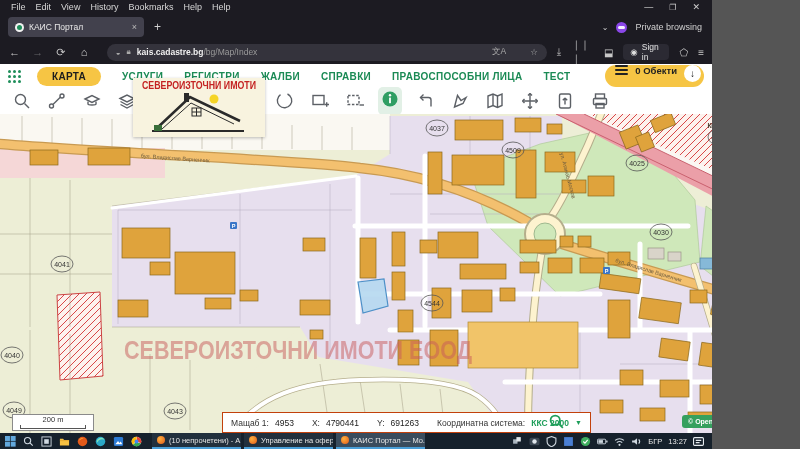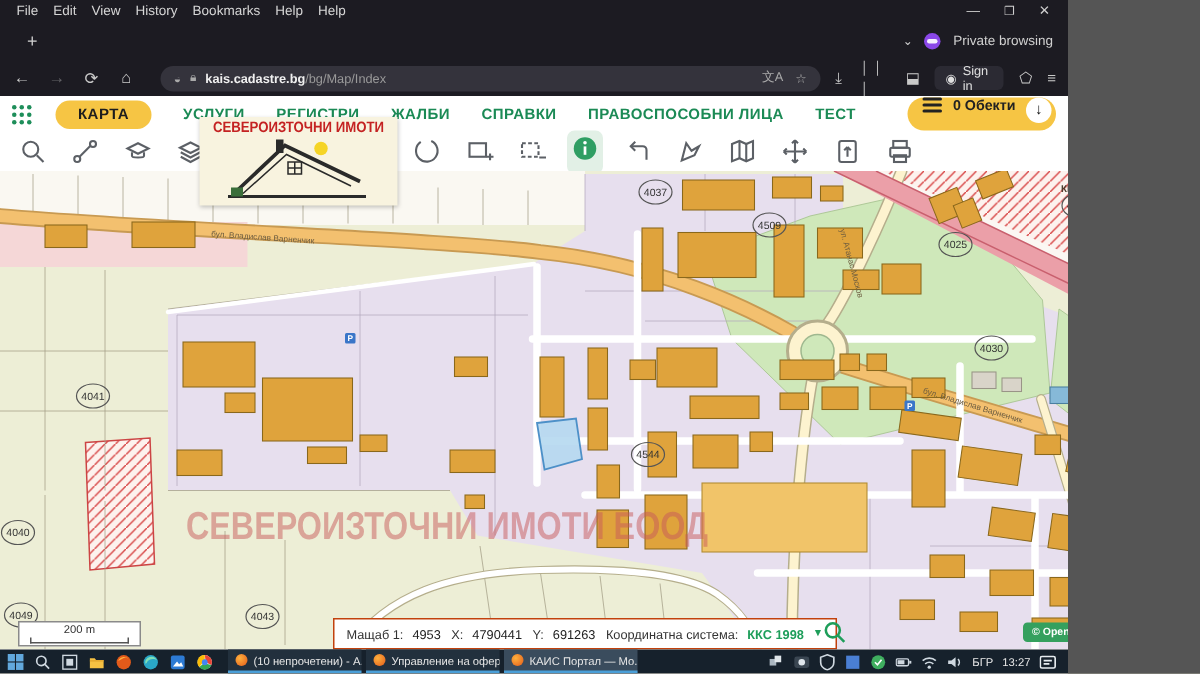--- a/index.html
+++ b/index.html
@@ -22,21 +22,21 @@
   .mask{width:11px;height:11px;border-radius:50%;background:#8a47e8;display:inline-block;position:relative;}
   .mask::after{content:"";position:absolute;left:2px;right:2px;top:4px;height:3px;border-radius:2px;background:#f5f0ff;}
   .navbar{position:absolute;top:40px;left:0;right:0;height:24px;background:#1c1b22;display:flex;align-items:center;
           color:#c9c9c9;font-size:11px;padding:0 8px;gap:10px;}
   .nbico{width:14px;text-align:center;}
   .dim{opacity:.4;}
   .urlbar{width:448px;height:17px;background:#34333c;border-radius:9px;display:flex;align-items:center;
           gap:6px;padding:0 9px;font-size:8.5px;color:#aaa;margin-left:6px;}
   .urlhost{color:#f0f0f0;font-weight:bold;}
   .urlpath{color:#9a9a9a;}
-  .url-right{margin-left:auto;display:flex;gap:8px;align-items:center;}
+  .url-right{margin-left:auto;display:flex;gap:24px;align-items:center;}
   .nav-right{margin-left:auto;display:flex;align-items:center;gap:10px;font-size:10px;}
   .signin{display:flex;align-items:center;gap:4px;background:#2b2a33;border-radius:4px;height:16px;
           padding:0 7px;font-size:8.5px;color:#e0e0e0;}
 
   
   .sitenav{position:absolute;top:64px;left:0;right:0;height:24px;background:#fff;display:flex;align-items:center;
            padding:0 8px;gap:16px;}
   .grid-dots{display:grid;grid-template-columns:repeat(3,3px);grid-gap:2px;}
   .grid-dots i{width:3px;height:3px;border-radius:50%;background:#1e8e5a;}
   .snav{color:#1b8a55;font-weight:bold;font-size:10px;letter-spacing:.3px;white-space:nowrap;}
@@ -64,21 +64,21 @@
   
   .ad-logo{position:absolute;left:133px;top:78px;width:132px;height:59px;background:#f8f3df;z-index:40;
            box-shadow:0 1px 3px rgba(0,0,0,.25);text-align:center;padding-top:2px;box-sizing:border-box;}
   .ad-logo .t{color:#c42222;font-weight:bold;font-size:10px;white-space:nowrap;transform:scaleX(.88);transform-origin:center;}
   .scalebox{position:absolute;left:12px;top:300px;width:80px;height:15px;background:#fff;border:1px solid #8a8a8a;
             font-size:7.5px;color:#333;text-align:center;line-height:10px;z-index:20;}
   .scalebox .bracket{margin:0 auto;width:64px;height:3px;border-left:1px solid #555;border-right:1px solid #555;border-bottom:1px solid #555;}
   .statusbox{position:absolute;left:222px;top:298px;height:19px;background:#fff;border:1px solid #c2410c;z-index:20;
              display:flex;align-items:center;gap:6px;padding:0 8px;font-size:8.5px;color:#222;white-space:nowrap;}
   .statusbox .lbl{color:#333;}
-  .statusbox .val{margin-right:1px;}
+  .statusbox .val{margin-right:12px;}
   .crsval{color:#1e9e5a;font-weight:bold;}
   .crscaret{color:#1e9e5a;font-size:7px;}
   .map-search{position:absolute;left:548px;top:299px;z-index:20;width:17px;height:17px;}
   .osmbadge{position:absolute;right:2px;top:301px;height:13px;background:#35a05e;color:#fff;font-weight:bold;
             font-size:7px;display:flex;align-items:center;padding:0 6px;border-radius:3px;z-index:20;}
 
   
   .taskbar{position:absolute;left:0;right:0;bottom:0;height:16px;background:#16212c;display:flex;align-items:center;
            gap:7px;padding:0 5px;z-index:50;}
   .tbi{width:11px;height:11px;flex:0 0 auto;display:flex;align-items:center;justify-content:center;}
@@ -105,20 +105,25 @@
         <span class="mi">Help</span>
       </span>
     <span class="winctrl">
       <span>—</span>
       <span style="font-size:8px">❐</span>
       <span>✕</span>
     </span>
   </div>
 
   <div class="tabbar">
+    <div class="tab">
+      <span class="fav"></span>
+      <span>КАИС Портал</span>
+      <span class="tclose">×</span>
+    </div>
     <span class="newtab">+</span>
     <div class="tab-right">
       <span style="font-size:8px">⌄</span>
       <span class="mask"></span>
       <span>Private browsing</span>
     </div>
   </div>
 
   <div class="navbar">
     <span class="nbico">←</span>
@@ -430,21 +435,21 @@
       <div class="bracket"></div>
     </div>
     <div class="statusbox">
       <span class="lbl">Мащаб 1:</span>
       <span class="val">4953</span>
       <span class="lbl">X:</span>
       <span class="val">4790441</span>
       <span class="lbl">Y:</span>
       <span class="val">691263</span>
       <span class="lbl">Координатна система:</span>
-      <span class="crsval">ККС 1998</span>
+      <span class="crsval">ККС 2000</span>
       <span class="crscaret">▼</span>
     </div>
     <svg class="map-search" viewBox="0 0 20 20">
       <circle cx="8.5" cy="8.5" r="5.5" stroke="#1e9e5a" stroke-width="2" fill="none"></circle>
       <path d="M12.8 12.8 L17.5 17.5" stroke="#1e9e5a" stroke-width="2"></path>
     </svg>
     <div class="osmbadge">© OpenStreetMap contributors.</div>
   </div>
 
   <div class="taskbar">

